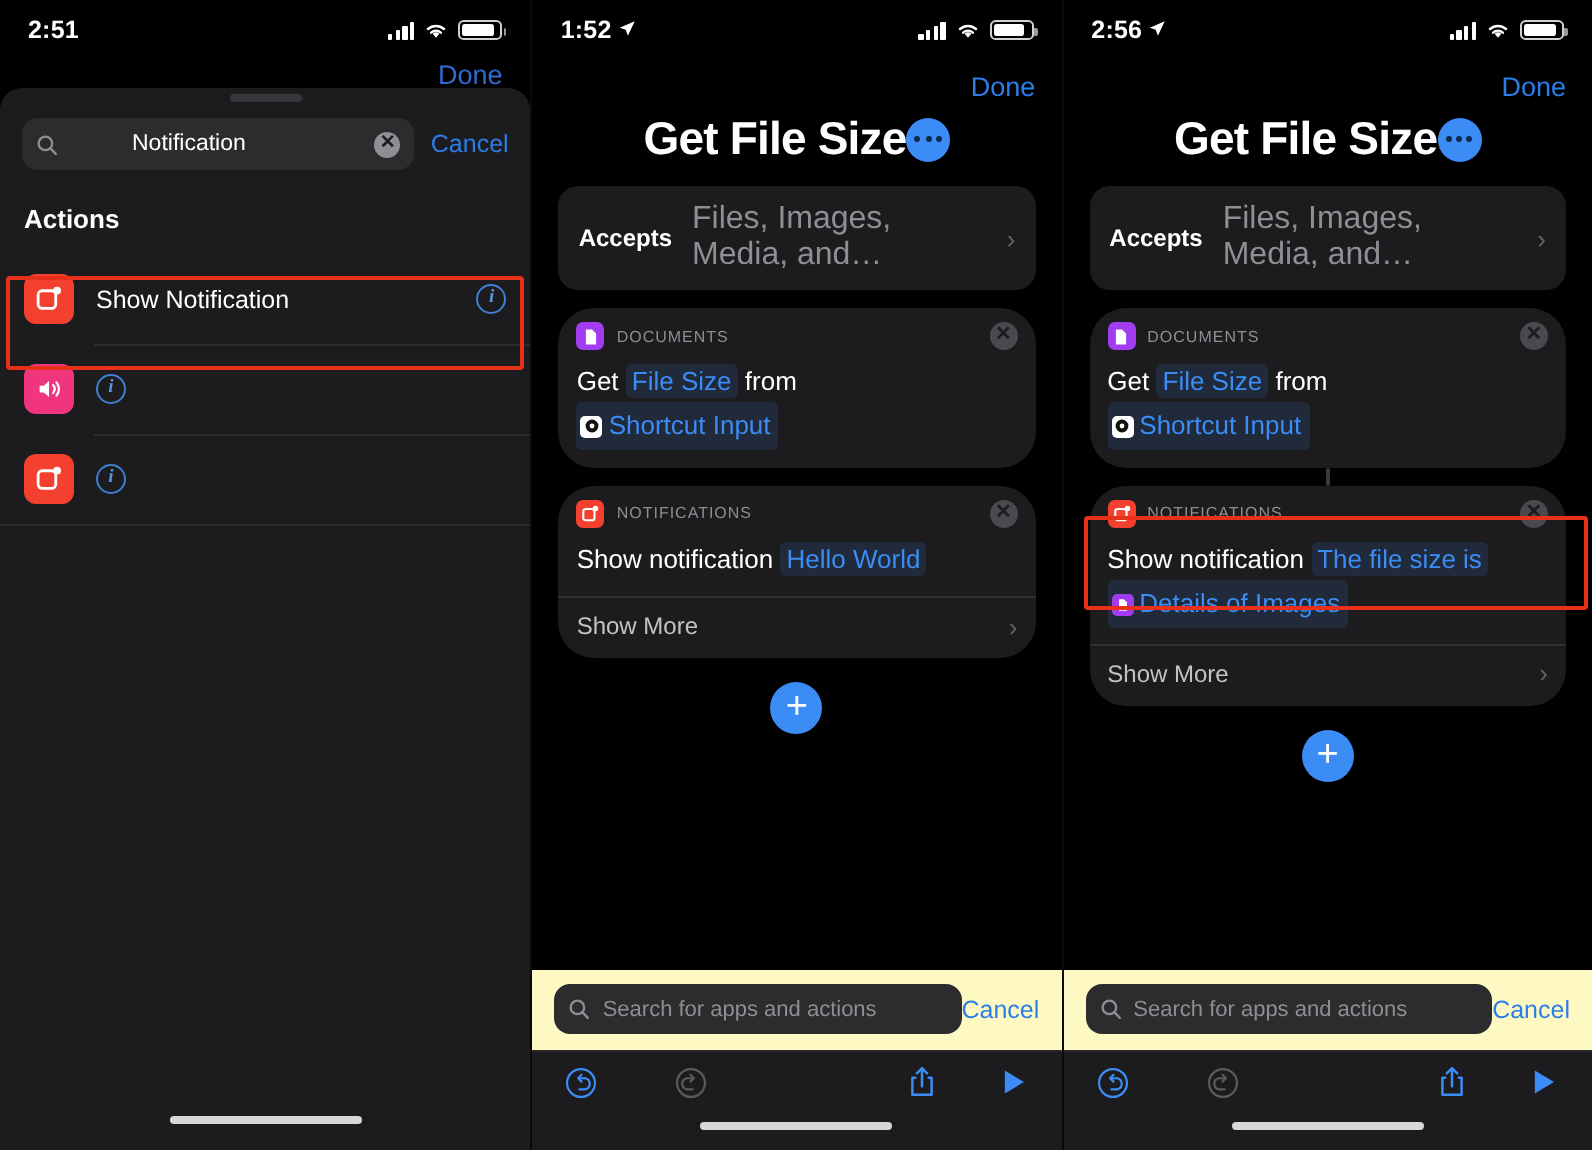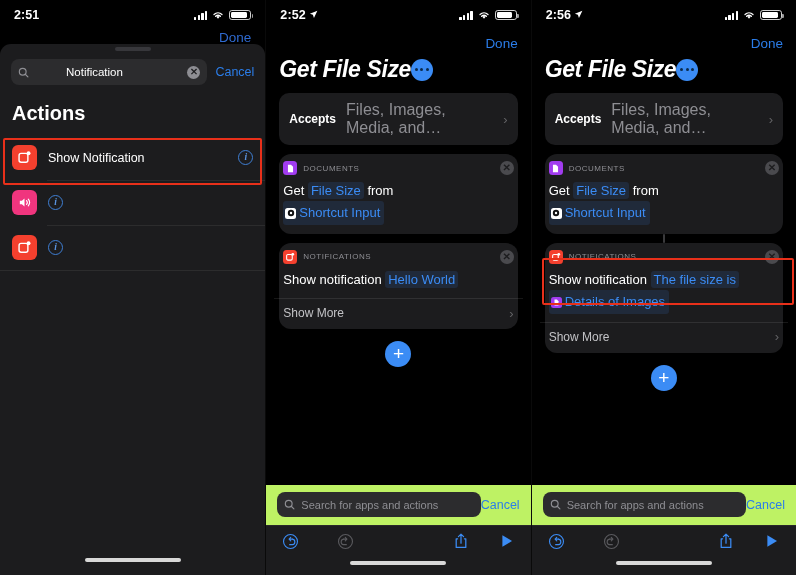--- a/index.html
+++ b/index.html
@@ -93,21 +93,21 @@
   }
   .clearbtn {
     width: 13px; height: 13px; border-radius:50%;
     background:#8e8e93; color:#1c1c1e;
     display:flex; align-items:center; justify-content:center;
     font-size: 9.5px; line-height:1; font-weight:700;
   }
   .cancel-link { font-size: 12.5px; color:#2b7de9; }
 
   .list-header {
-    font-size: 20px; font-weight: 700; color:#fff;
+    font-size: 13px; font-weight: 700; color:#fff;
     padding: 8px 12px 10px;
   }
   .act-list { position:relative; }
   .act-row {
     display:flex; align-items:center; gap: 11px;
     padding: 10px 12px;
     position:relative; background:#1c1c1e;
   }
   .act-row + .act-row::before {
     content:''; position:absolute; left: 47px; right:0; top:0;
@@ -137,43 +137,42 @@
     pointer-events:none; z-index: 40;
   }
 
   
   .edit-top { padding: 0 13px; }
   .done-btn {
     text-align: right; font-size: 13.5px; color:#2b7de9;
     padding: 6px 0 2px;
   }
   .title-row {
-    display:flex; align-items:center; justify-content:flex-start;
+    display:flex; align-items:center; justify-content:center;
     padding: 3px 0 10px;
-    font-style: italic;
   }
   .sc-title { font-size: 23px; font-weight: 700; color:#fff; letter-spacing:-.4px; }
   .more-dots {
     width: 22px; height:22px; border-radius:50%; background:#3b8cf5;
     display:flex; align-items:center; justify-content:center; gap:2.3px;
   }
   .more-dots i { width:3px; height:3px; border-radius:50%; background:#0b2a4d; display:block; }
 
   .accepts-card {
     background:#1c1c1e; border-radius: 10px;
     display:flex; align-items:center; gap: 10px;
     padding: 8px 10px; margin-bottom: 9px;
   }
   .accepts-label { font-size: 12px; font-weight:700; color:#fff; }
   .accepts-val { font-size: 16px; color:#8e8e93; flex:1; }
   .chev { color:#636366; font-size: 13px; line-height:1; }
 
   .action-card {
-    background:#1c1c1e; border-radius: 12px;
-    padding: 7px 4px 9px; position:relative;
+    background:#1c1c1e; border-radius: 18px;
+    padding: 7px 9px 9px; position:relative;
   }
   .card-head { display:flex; align-items:center; gap:6px; margin-bottom: 5px; }
   .card-app-icon {
     width: 14px; height:14px; border-radius:3.5px; flex:0 0 auto;
     display:flex; align-items:center; justify-content:center; position:relative;
   }
   .card-app-name {
     font-size: 8px; letter-spacing:.5px; color:#8e8e93; text-transform: uppercase;
     flex:1;
   }
@@ -215,21 +214,21 @@
     display:flex; align-items:center; justify-content:center;
     font-size: 19px; line-height: 0; font-weight: 300;
     margin: 12px auto 0;
   }
 
   
   .bottom-wrap {
     position:absolute; left:0; right:0; bottom:0;
   }
   .bottom-search {
-    background:#bef264;
+    background:#fef9c3;
     display:flex; align-items:center; 
     padding: 7px 11px 8px;
   }
   .bs-field {
     flex:1; height: 25px; background:#2c2c2e; border-radius:8px;
     display:flex; align-items:center; gap:6px; padding: 0 7px;
   }
   .bs-placeholder { font-size: 11px; color:#8e8e93; }
   .toolbar {
     background:#1c1c1e;
@@ -343,21 +342,21 @@
       </div>
     </div>
 
     <div class="hl" style="left:3px; top:138px; width:259px; height:47px;"></div>
   </div>
 
   <div class="panel">
 
     <div class="statusbar">
       <div class="sb-time">
-        <span>2:52</span>
+        <span>1:52</span>
         <svg class="loc-arrow" viewBox="0 0 10 10">
           <path d="M9.3.7 1 4.3l3.3 1.1 1.2 3.4z" fill="#fff"></path>
         </svg>
       </div>
       <div class="sb-right">
         <span class="bars">
             <i></i>
             <i></i>
             <i></i>
             <i></i>

